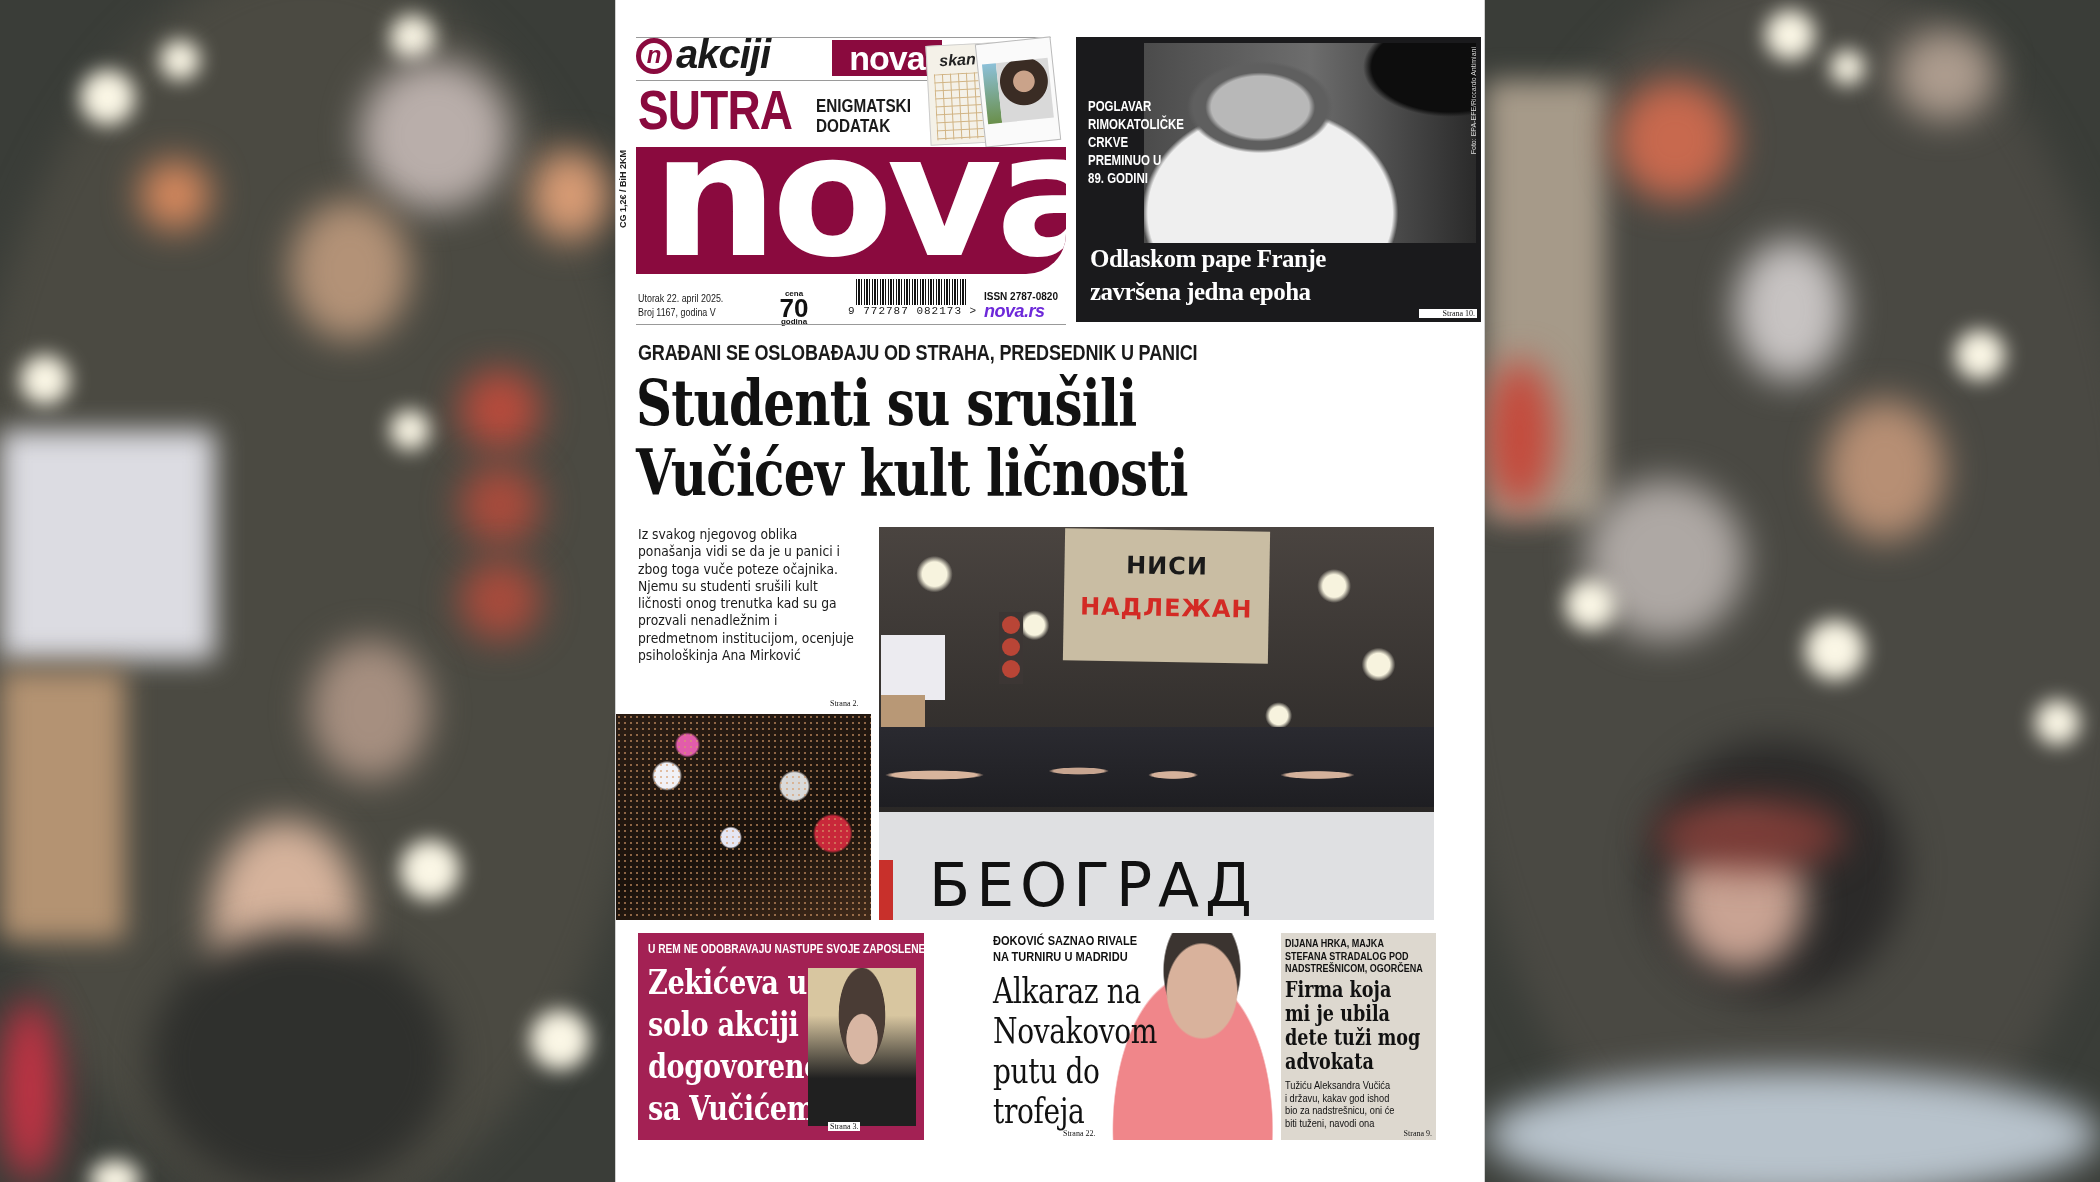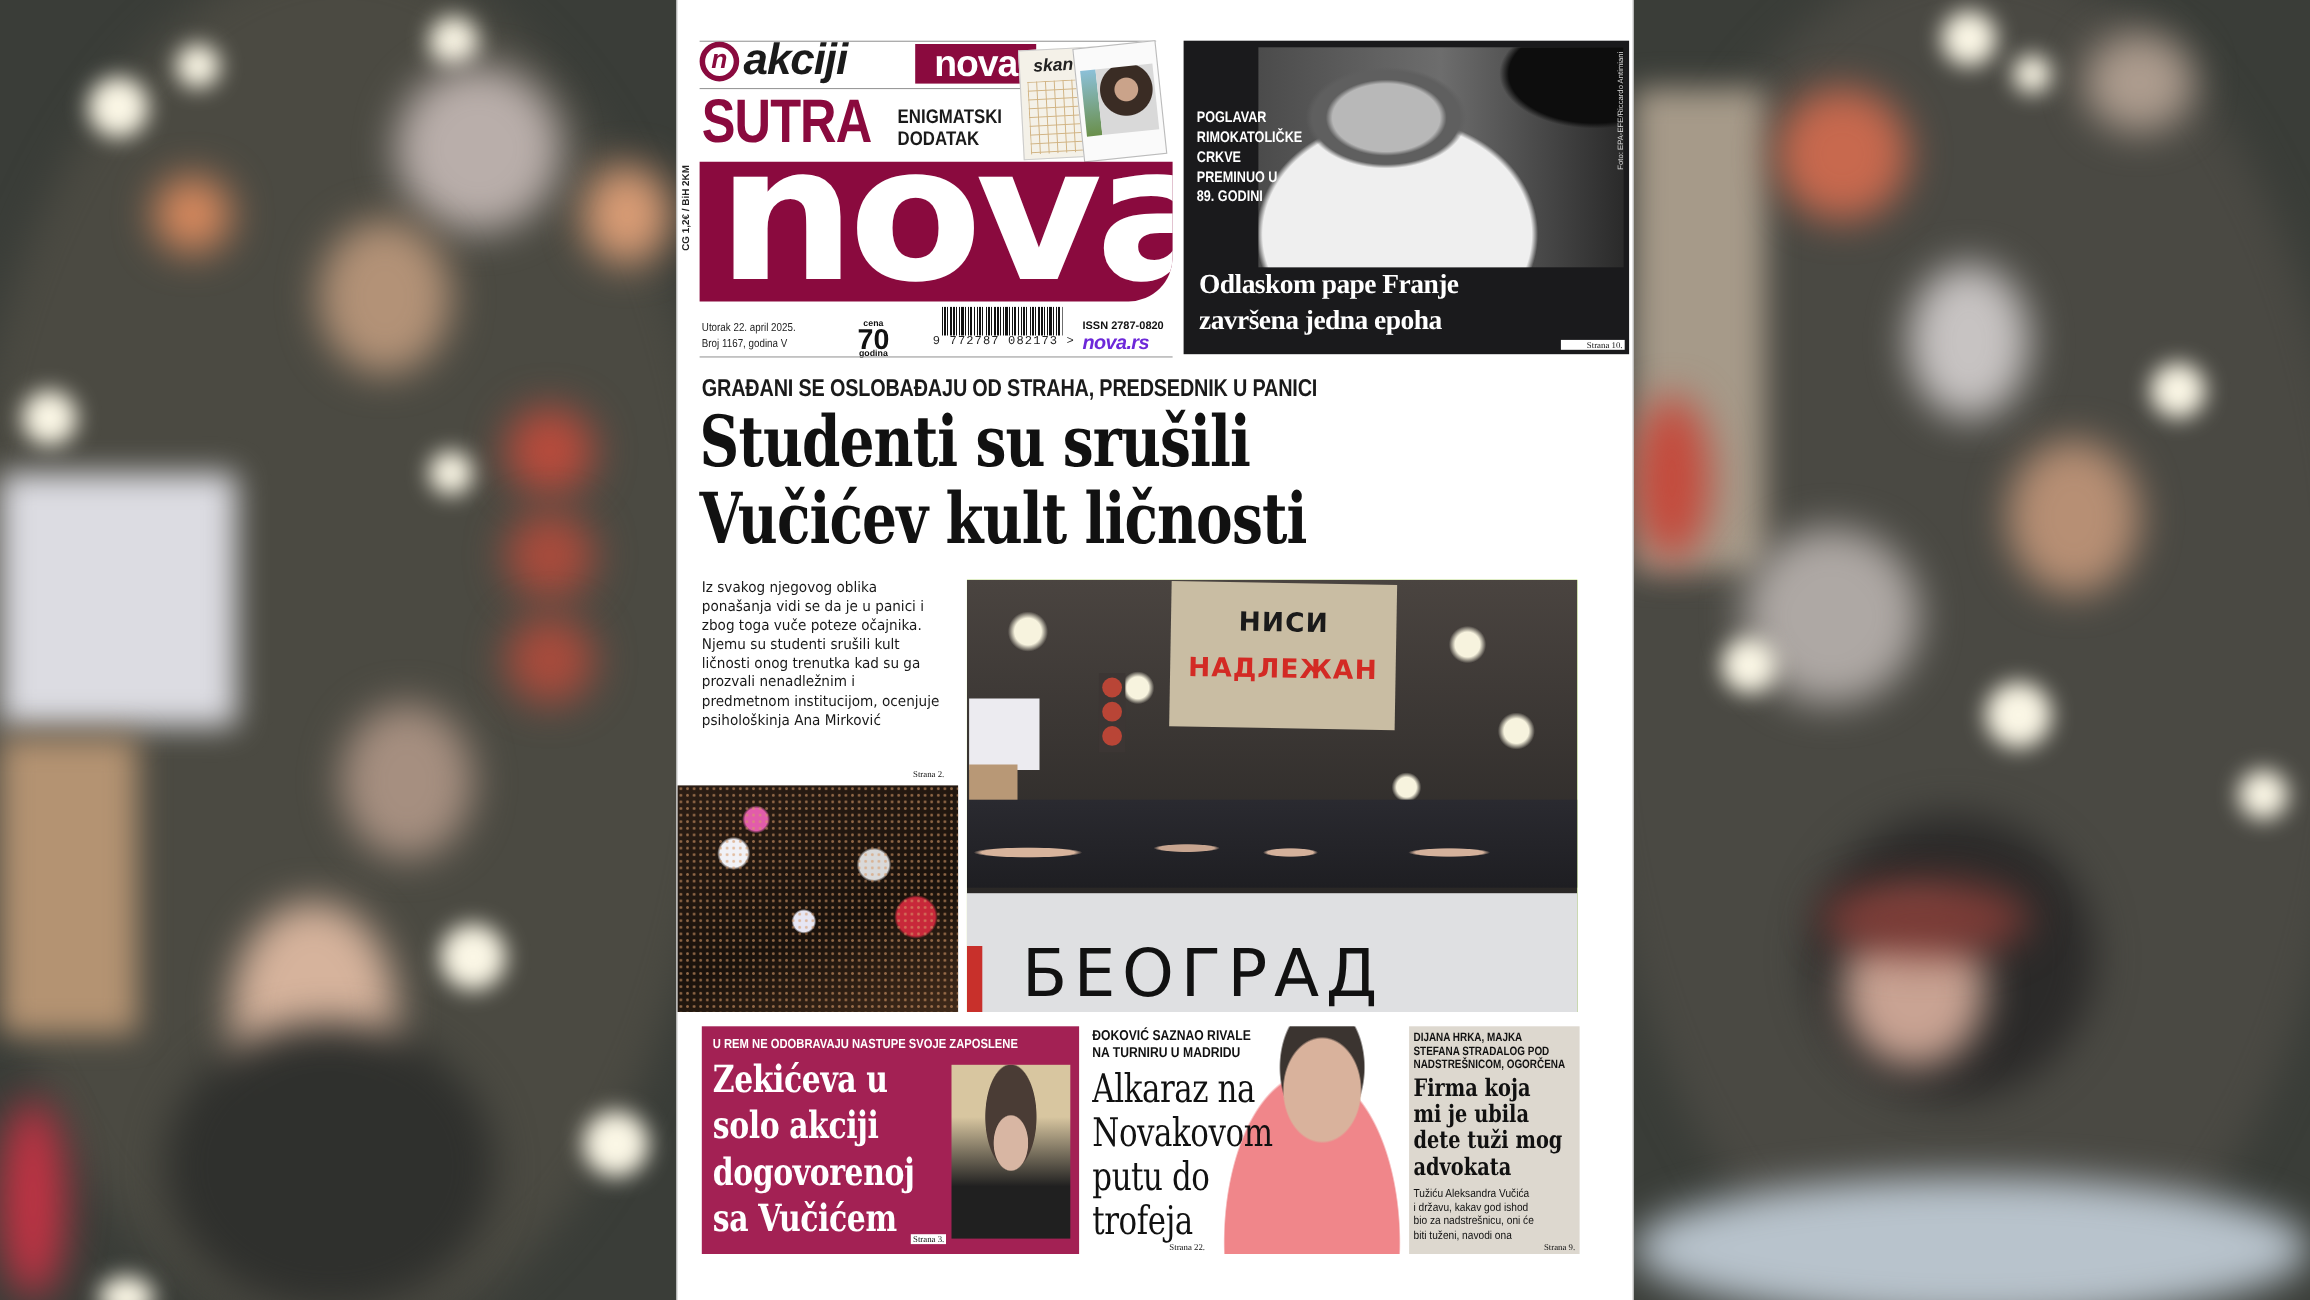--- a/index.html
+++ b/index.html
@@ -69,21 +69,21 @@
   .traffic { position: absolute; left: 120px; top: 85px; width: 24px; height: 72px; background: #3c3634; }
   .traffic i { display: block; width: 18px; height: 18px; margin: 4px auto 4px; background: #b94536; border-radius: 50%; }
   .people { position: absolute; left: 0; top: 200px; width: 100%; height: 80px; background: radial-gradient(ellipse at 10% 60%, #d8b49c 0 6%, transparent 7%), radial-gradient(ellipse at 36% 55%, #c7a590 0 5%, transparent 6%), radial-gradient(ellipse at 53% 60%, #d4b19b 0 5%, transparent 6%), radial-gradient(ellipse at 79% 60%, #d4b19b 0 5%, transparent 6%), linear-gradient(#2a2a30, #1e1e22); }
   .banner { position: absolute; left: 0; top: 285px; width: 100%; height: 108px; background: #dfe0e2; }
   .banner-txt { position: absolute; left: 50px; top: 38px; font-family: "DejaVu Sans", sans-serif; font-size: 60px; color: #111; letter-spacing: 6px; line-height: 70px; }
   .banner-red { position: absolute; left: 0; top: 48px; width: 14px; height: 60px; background: #c8302b; }
 
   .small-photo { position: absolute; left: 0; top: 714px; width: 255px; height: 206px; background: radial-gradient(circle at 20% 30%, #f1f1f6 0 5%, transparent 6%), radial-gradient(circle at 45% 60%, #e6e6f3 0 5%, transparent 6%), radial-gradient(circle at 85% 58%, #c8283a 0 7%, transparent 8%), radial-gradient(circle at 28% 15%, #e25cab 0 4%, transparent 5%), radial-gradient(circle at 70% 35%, #d9d9d9 0 6%, transparent 7%), linear-gradient(160deg, #2b1d14, #1a120c 60%, #402a1a); }
   .small-photo .flags { position: absolute; inset: 0; background-image: radial-gradient(circle, #d79b6a 1px, transparent 1.5px); background-size: 6px 6px; opacity: .6; }
 
-  .box-rem { position: absolute; left: 22px; top: 933px; width: 343px; height: 207px; background: #a32154; }
+  .box-rem { position: absolute; left: 22px; top: 933px; width: 286px; height: 207px; background: #a32154; }
   .box-rem .kick { position: absolute; left: 10px; top: 9px; color: #fff; font-weight: bold; font-size: 12px; transform: scaleX(0.85); transform-origin: left top; white-space: nowrap; }
   .box-rem .title { position: absolute; left: 10px; top: 28px; color: #fff; font-family: "DejaVu Serif", serif; font-weight: bold; font-size: 34px; line-height: 42px; transform: scaleX(0.8); transform-origin: left top; letter-spacing: -0.5px; }
   .box-rem .face { position: absolute; right: 8px; top: 35px; width: 108px; height: 158px; background: radial-gradient(ellipse at 50% 45%, #d8b6a3 0 20%, transparent 21%), radial-gradient(ellipse at 50% 30%, #4a3c35 0 30%, transparent 31%), linear-gradient(#d8c6a0 0 30%, #202020 70%); }
   .box-rem .strana { left: 190px; top: 189px; }
 
   .box-djok { position: absolute; left: 375px; top: 933px; width: 285px; height: 210px; }
   .box-djok .kick { position: absolute; left: 2px; top: 0; color: #111; font-weight: bold; font-size: 13px; line-height: 16px; transform: scaleX(0.85); transform-origin: left top; }
   .box-djok .photo { position: absolute; left: 100px; top: 0; width: 185px; height: 207px; background: radial-gradient(ellipse at 60% 28%, #d9b29c 0 22%, transparent 23%), radial-gradient(ellipse at 60% 18%, #3b3430 0 24%, transparent 25%), radial-gradient(ellipse at 55% 95%, #f0868a 0 55%, transparent 56%), #fff; }
   .box-djok .title { position: absolute; left: 2px; top: 38px; color: #111; font-family: "DejaVu Serif", serif; font-size: 36px; line-height: 40px; transform: scaleX(0.78); transform-origin: left top; letter-spacing: -0.5px; }
   .box-djok .strana { left: 70px; top: 196px; background: transparent; }

